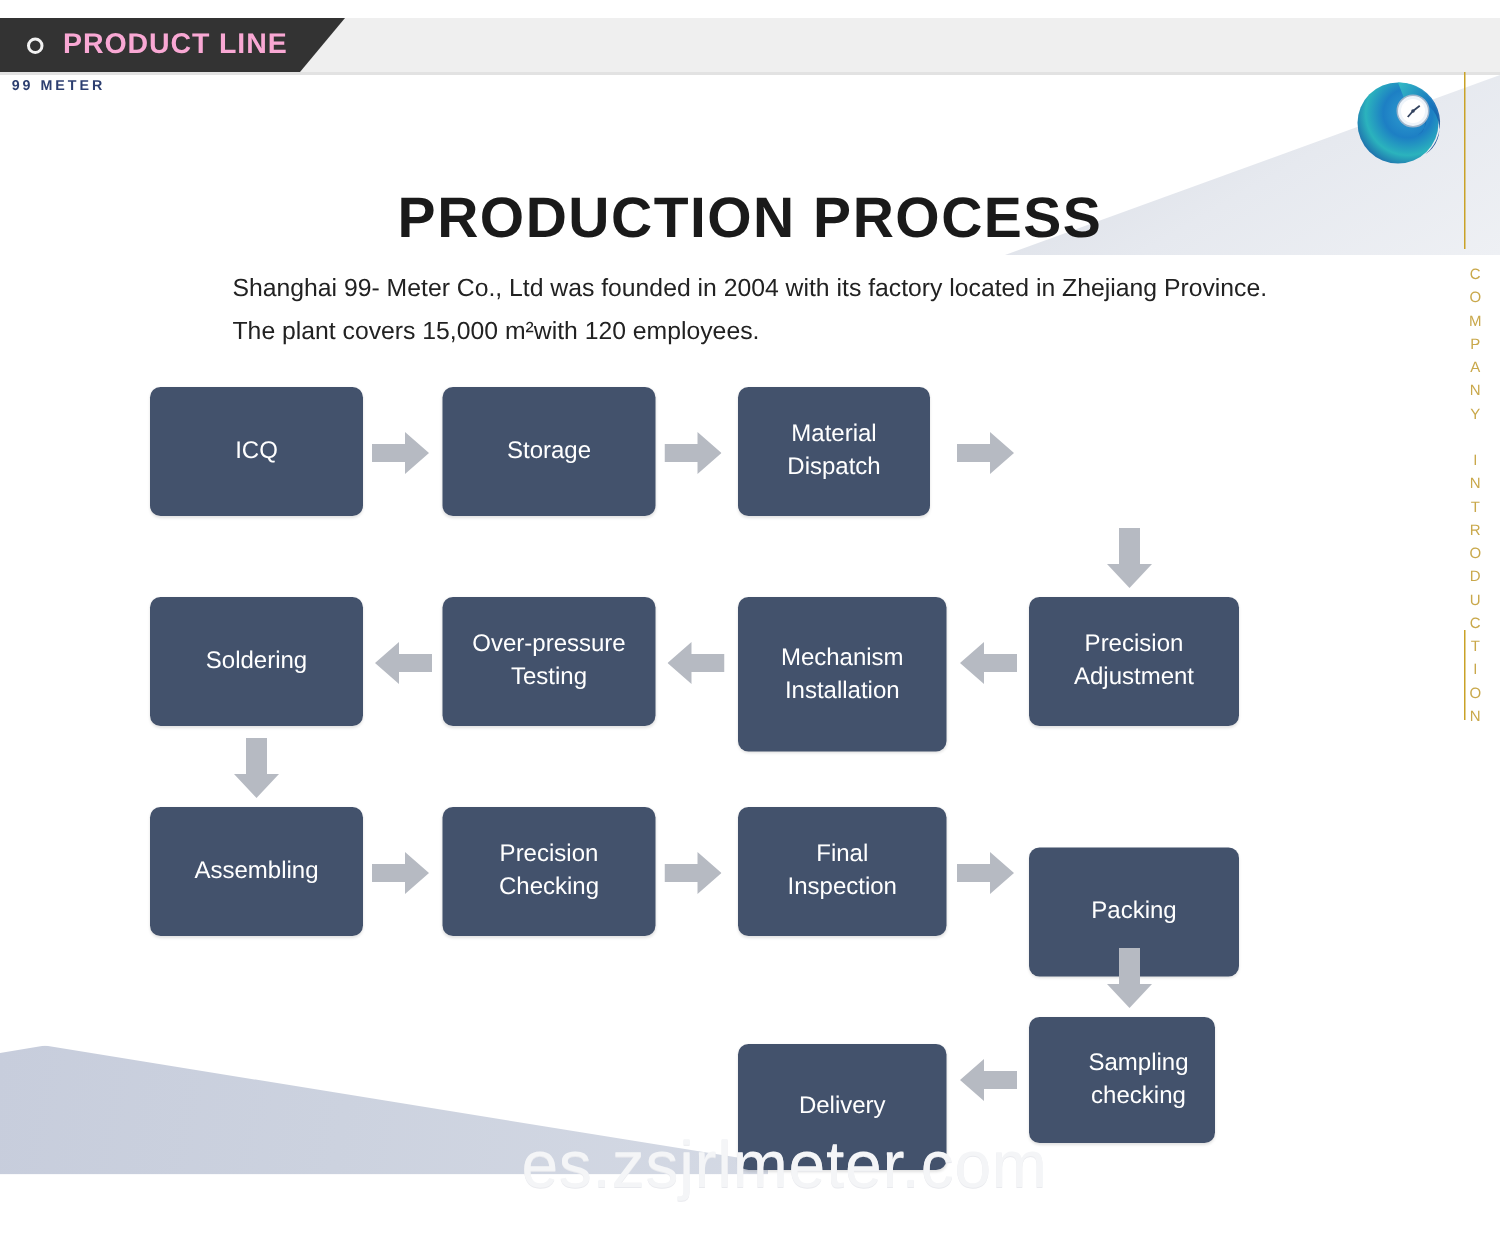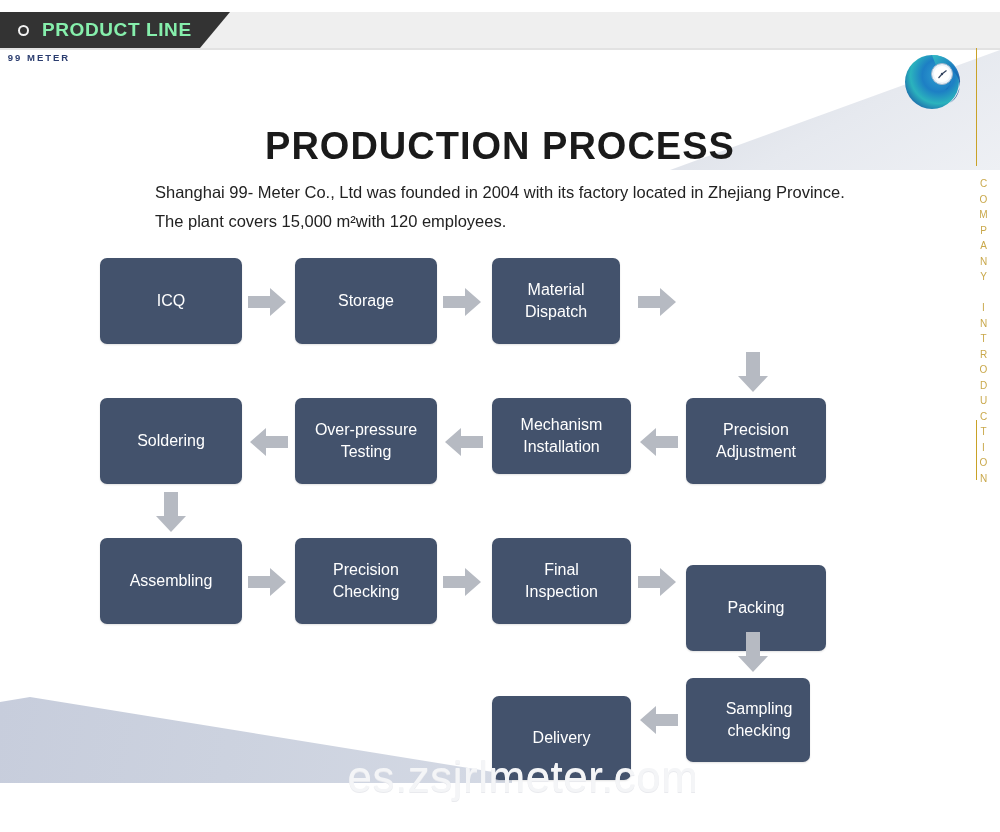--- a/index.html
+++ b/index.html
@@ -38,21 +38,21 @@
   }
   .header-ring {
     width: 11px; height: 11px;
     border: 2.5px solid #f2f2f2;
     border-radius: 50%;
     box-sizing: border-box;
     flex: 0 0 auto;
   }
   .header-title {
     margin-left: 13px;
-    color: #86efac;
+    color: #f9a8d4;
     font-size: 19px;
     font-weight: bold;
     letter-spacing: 0.6px;
     white-space: nowrap;
   }
   .header-underline {
     position: absolute;
     left: 0; top: 48px;
     width: 1000px; height: 2px;
     background: #e2e2e2;
@@ -268,21 +268,21 @@
       <span>Over-pressure</span><br>
       <span>Testing</span>
     </span>
   </div>
   <div class="arrow" style="left:445px; top:428px;">
     <svg width="38" height="28" viewBox="0 0 38 28">
         <path d="M38 8 H16 V0 L0 14 L16 28 V20 H38 Z" fill="#b6bac2"></path>
       </svg>
   </div>
 
-  <div class="node" style="left:492px; top:398px; width:139px; height:76px;">
+  <div class="node" style="left:492px; top:398px; width:139px; height:103px;">
     <span>
       <span>Mechanism</span><br>
       <span>Installation</span>
     </span>
   </div>
   <div class="arrow" style="left:640px; top:428px;">
     <svg width="38" height="28" viewBox="0 0 38 28">
         <path d="M38 8 H16 V0 L0 14 L16 28 V20 H38 Z" fill="#b6bac2"></path>
       </svg>
   </div>

